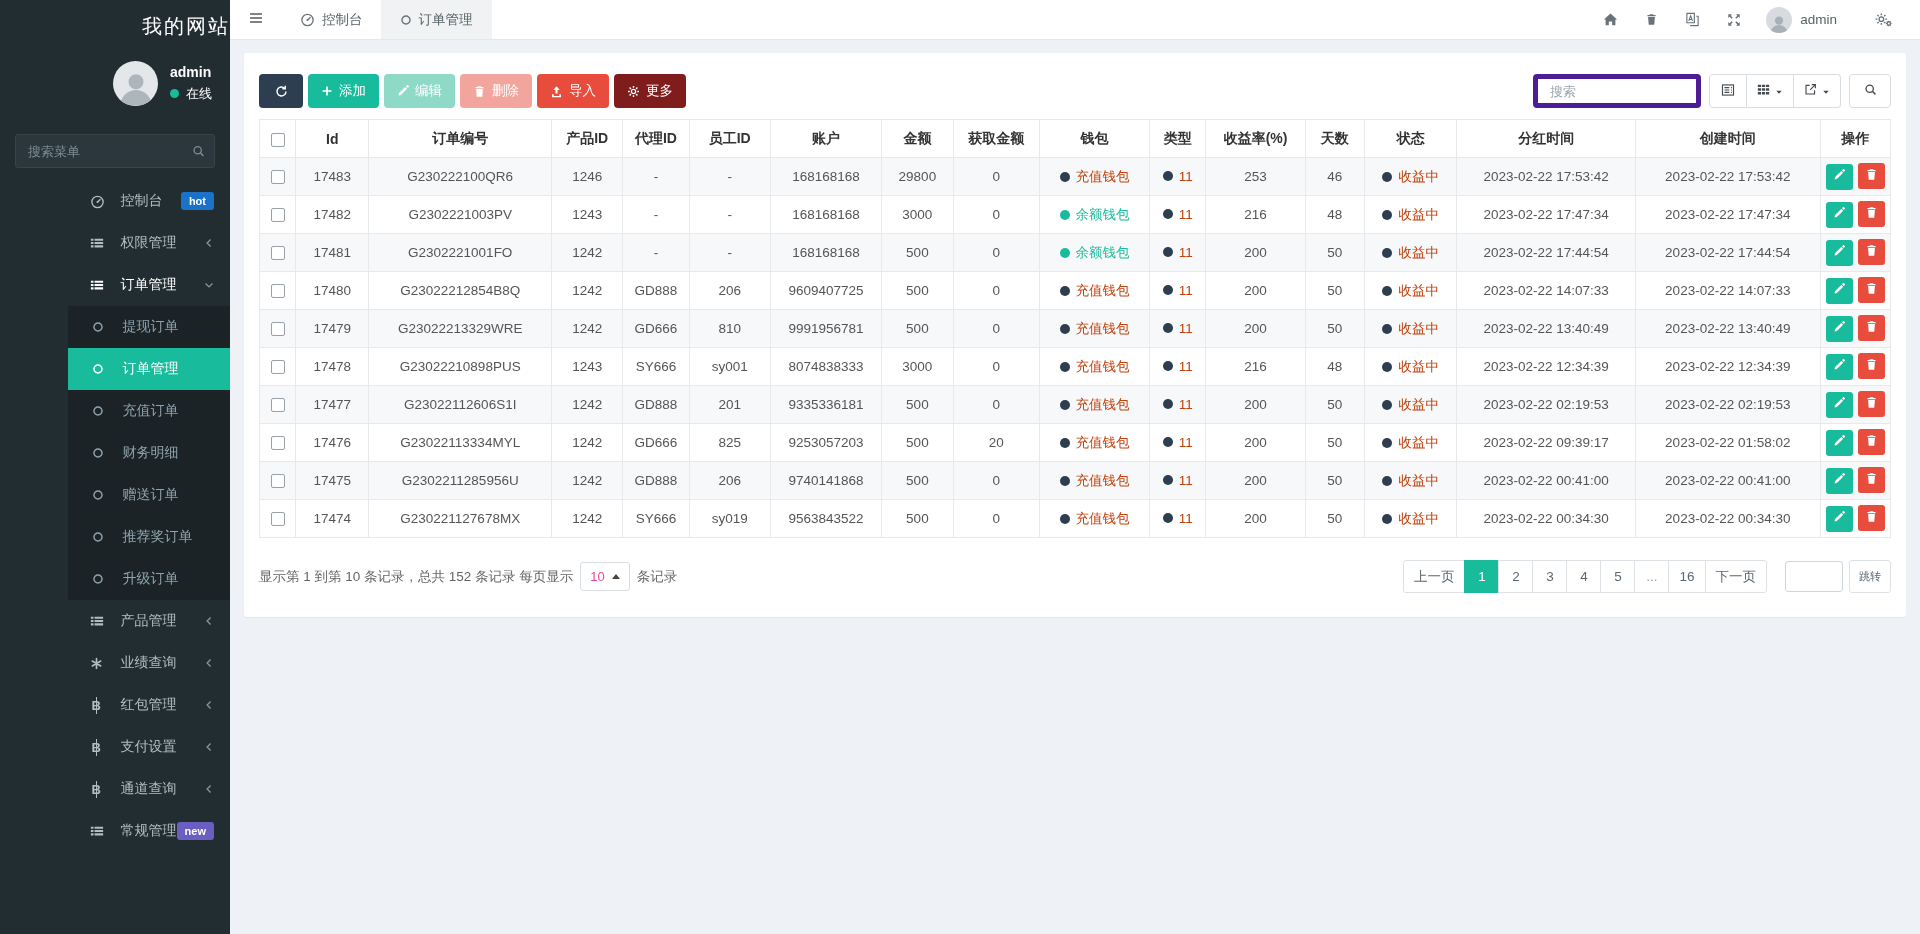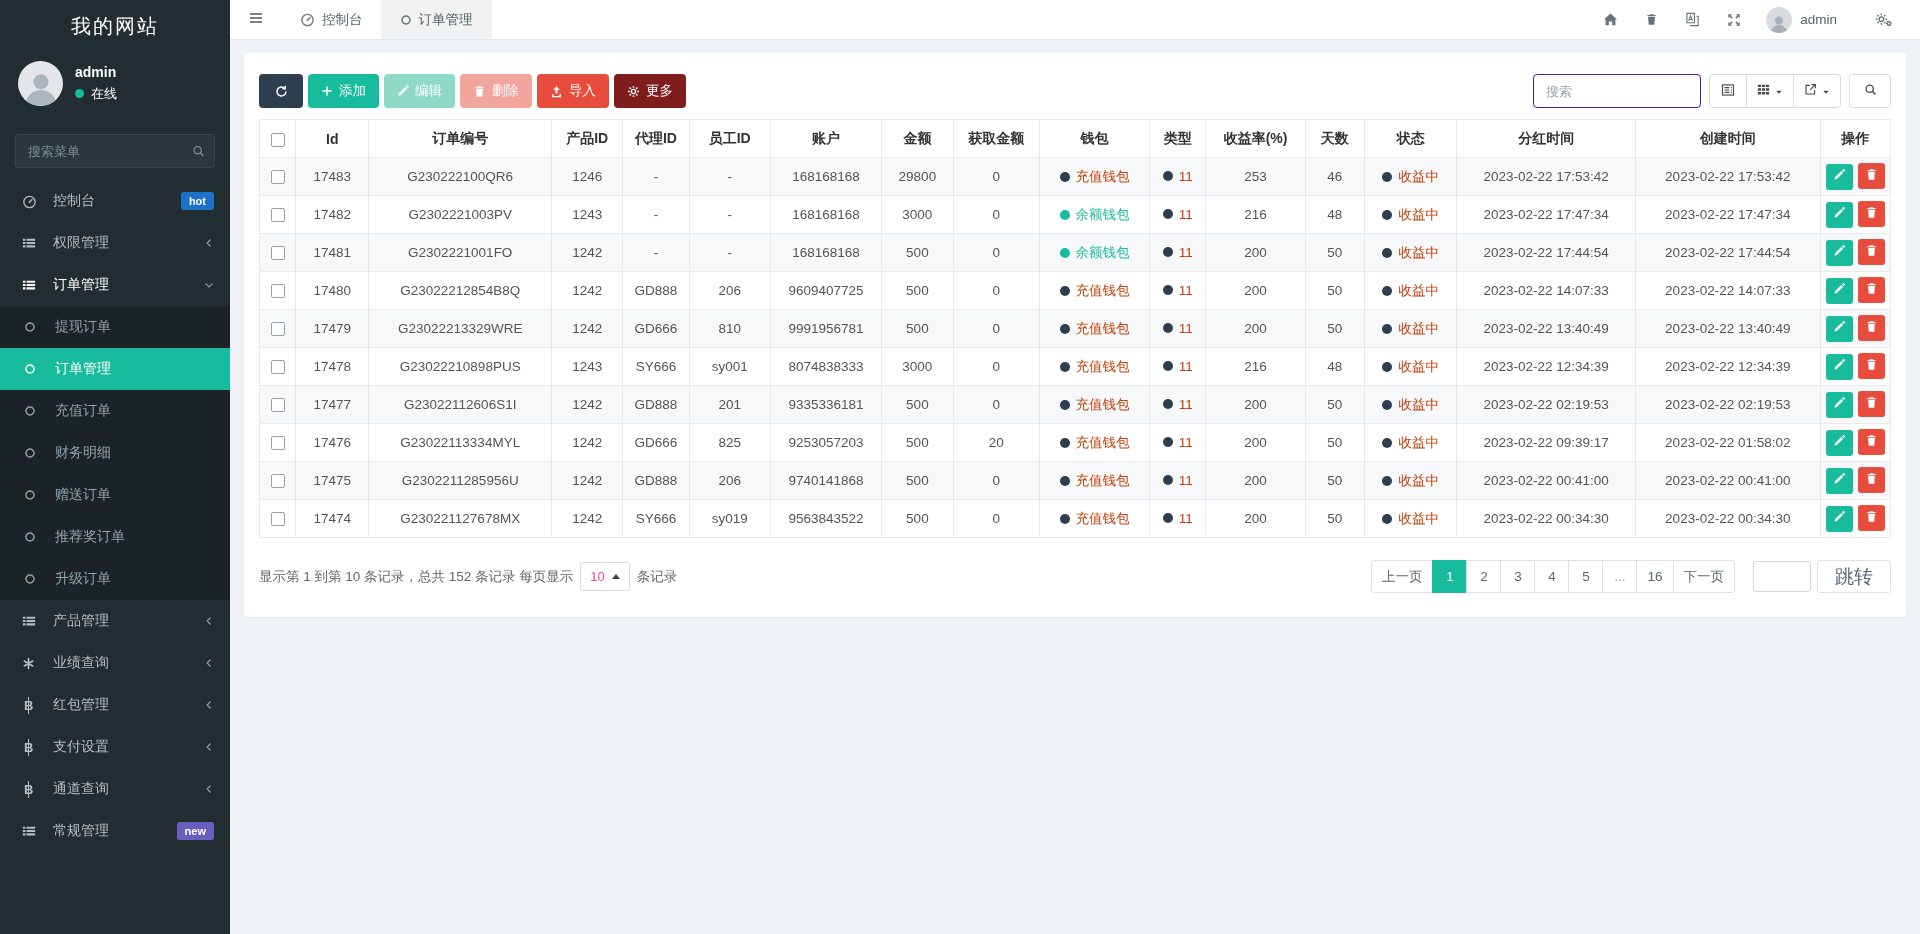--- a/index.html
+++ b/index.html
@@ -5,21 +5,21 @@
   * { box-sizing: border-box; }
   html,body { margin:0; padding:0; }
   body {
     width:1920px; height:934px; overflow:hidden;
     font-family:"Liberation Sans","DejaVu Sans",sans-serif;
     background:#eef1f6; font-size:14px; color:#555;
   }
   .app { display:flex; height:100%; }
 
   
-  .sidebar { width:230px; min-width:230px; background:#222d32; color:#b8c7ce; display:flex; flex-direction:column; overflow:hidden; }
+  .sidebar { width:230px; min-width:230px; background:#222d32; color:#b8c7ce; display:flex; flex-direction:column; overflow:hidden;align-items:flex-end; }
   .brand { height:52px; display:flex; align-items:center; justify-content:center; color:#fff; font-size:20px; letter-spacing:2px; }
   .user-panel { display:flex; gap:12px; padding:8px 18px 10px; align-items:center; height:64px; }
   .avatar-lg { width:45px; height:45px; border-radius:50%; background:#e4e7ea; color:#aeb6bd; overflow:hidden; position:relative; flex:none; font-size:40px; }
   .avatar-lg svg, .avatar-sm svg { position:absolute; bottom:-2px; left:50%; transform:translateX(-50%); }
   .user-name { color:#fff; font-weight:bold; font-size:14px; margin-bottom:5px; }
   .user-status { font-size:13px; color:#fff; display:flex; align-items:center; gap:7px; }
   .status-dot { width:9px; height:9px; border-radius:50%; background:#18bc9c; }
   .menu-search { margin:18px 15px 12px; position:relative; }
   .menu-search input { width:100%; height:34px; background:#2b373d; border:1px solid #36444b; border-radius:3px; color:#c7ced3; padding:0 32px 0 12px; font-size:13px; outline:none; font-family:inherit; }
   .menu-search input::placeholder { color:#7d8c94; }
@@ -58,21 +58,21 @@
   .btn { height:34px; border:none; border-radius:4px; color:#fff; font-size:13.5px; display:inline-flex; align-items:center; gap:6px; padding:0 13px; margin-right:5px; cursor:pointer; font-family:inherit; }
   .btn .b-ic { display:flex; }
   .btn.icon-only { width:44px; justify-content:center; padding:0; }
   .btn.dark { background:#2c3e50; }
   .btn.green { background:#18bc9c; }
   .btn.green.disabled { background:#8fd9c7; cursor:default; }
   .btn.red { background:#e74c3c; }
   .btn.red.disabled { background:#f2a59d; cursor:default; }
   .btn.gray { background:#7f1d1d; }
   .toolbar-right { margin-left:auto; display:flex; align-items:center; }
-  .tbl-search { width:168px; height:34px; border:1px solid #4c1d95; border-radius:4px; padding:0 12px; font-size:13px; color:#555; margin-right:8px; outline:none; font-family:inherit; }
+  .tbl-search { width:168px; height:34px; border:5px solid #4c1d95; border-radius:4px; padding:0 12px; font-size:13px; color:#555; margin-right:8px; outline:none; font-family:inherit; }
   .tbl-search::placeholder { color:#9aa2a9; }
   .btn-group { display:inline-flex; margin-right:8px; }
   .btn-group button { height:34px; min-width:38px; background:#fff; border:1px solid #d8dde2; border-left-width:0; display:inline-flex; align-items:center; justify-content:center; gap:5px; color:#454b50; padding:0 10px; cursor:pointer; }
   .btn-group button:first-child { border-left-width:1px; border-radius:4px 0 0 4px; }
   .btn-group button:last-child { border-radius:0 4px 4px 0; }
   .search-btn { height:34px; width:42px; background:#fff; border:1px solid #d8dde2; border-radius:4px; color:#454b50; display:inline-flex; align-items:center; justify-content:center; cursor:pointer; }
 
   
   table { width:100%; border-collapse:collapse; table-layout:fixed; }
   th,td { border:1px solid #e7e9ec; text-align:center; font-size:13.5px; color:#555; padding:0 4px; height:38px; overflow:hidden; white-space:nowrap; }
@@ -93,21 +93,21 @@
   .pp-btn { height:29px; border:1px solid #d8dde2; background:#fff; border-radius:3px; display:inline-flex; align-items:center; gap:7px; padding:0 9px; margin:0 7px; color:#ec4899; cursor:pointer; font-family:inherit; font-size:13px; }
   .caret-up { width:0; height:0; border-left:4px solid transparent; border-right:4px solid transparent; border-bottom:5px solid #444; display:inline-block; }
   .pg-ctrl { margin-left:auto; display:flex; align-items:center; }
   .pages { display:flex; list-style:none; margin:0; padding:8px; }
   .pages li { min-width:35px; height:33px; border:1px solid #dde1e5; margin-left:-1px; display:flex; align-items:center; justify-content:center; padding:0 10px; color:#5b6770; background:#fff; cursor:pointer; font-size:13.5px; }
   .pages li:first-child { border-radius:3px 0 0 3px; margin-left:0; }
   .pages li:last-child { border-radius:0 3px 3px 0; }
   .pages li.active { background:#18bc9c; border-color:#18bc9c; color:#fff; }
   .pages li.ellipsis { color:#9aa2a9; cursor:default; }
   .jump-input { width:58px; height:31px; border:1px solid #cfd6dc; border-radius:3px; margin-left:10px; padding:0 7px; outline:none; font-family:inherit; }
-  .jump-btn { height:33px; border:1px solid #dde1e5; background:#fff; border-radius:3px; margin-left:6px; padding:0 17px; color:#5b6770; font-size:19px; cursor:pointer; font-family:inherit; }
+  .jump-btn { height:33px; border:1px solid #dde1e5; background:#fff; border-radius:3px; margin-left:6px; padding:0 9px; color:#5b6770; font-size:11px; cursor:pointer; font-family:inherit; }
 </style>
 </head>
 <body>
 
 <div class="app">
 
   <aside class="sidebar">
     <div class="brand">我的网站</div>
     <div class="user-panel">
       <div class="avatar-lg">

